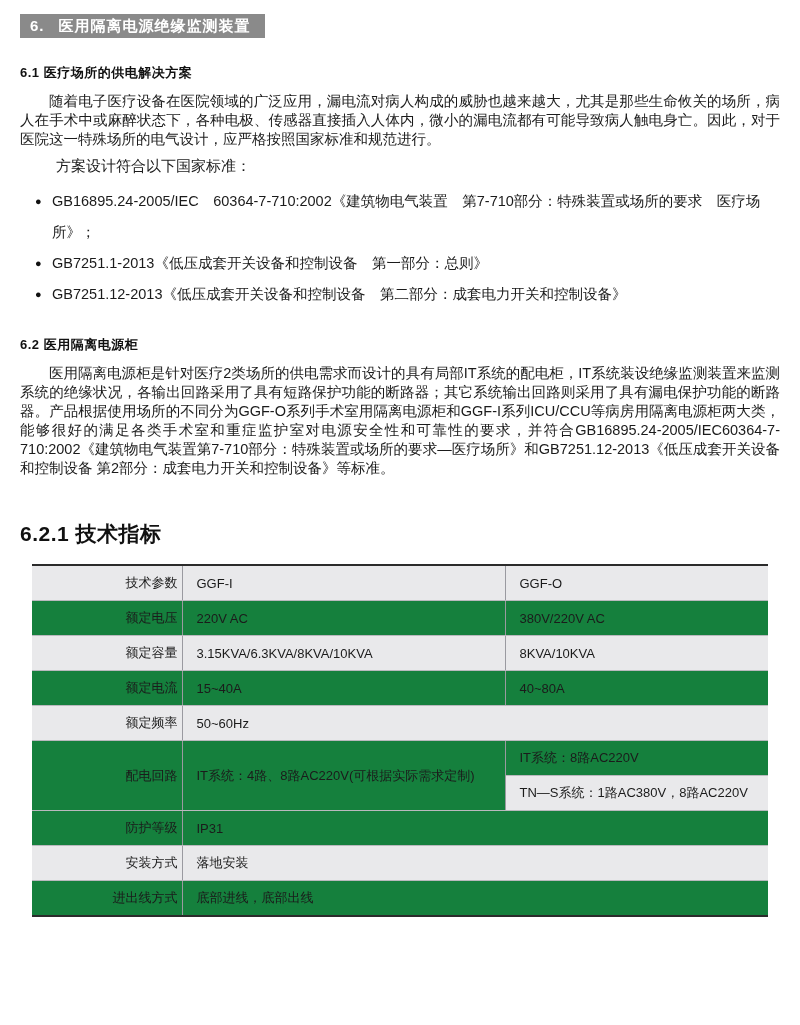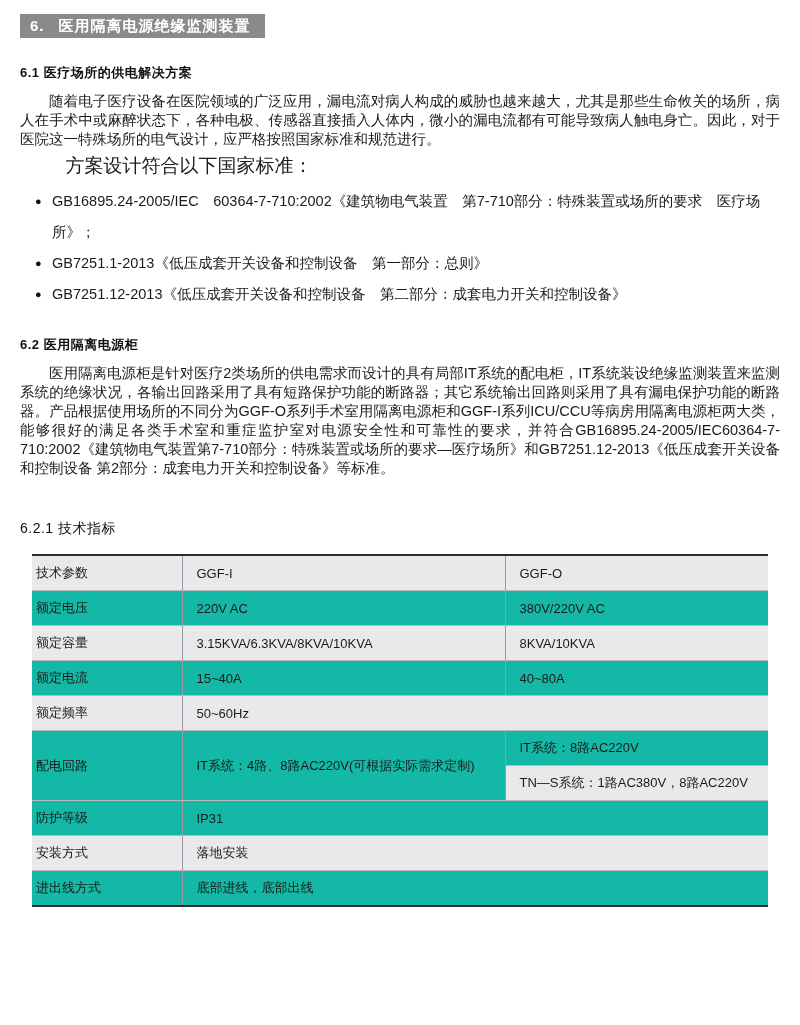--- a/index.html
+++ b/index.html
@@ -27,37 +27,37 @@
 
   
   .h-main {
     font-size: 13px;
     font-weight: bold;
     color: #111;
     margin: 26px 0 0 0;
     letter-spacing: 0.5px;
   }
   .h-sub {
-    font-size: 14px;
-    font-weight: normal;
+    font-size: 21px;
+    font-weight: bold;
     color: #111;
     margin: 42px 0 0 0;
     letter-spacing: 0.5px;
   }
 
   
   .body-p {
     font-size: 14.5px;
     line-height: 19px;
     text-align: justify;
     margin: 10px 0 0 0;
   }
   .indent { text-indent: 2em; }
   .intro-line {
-    font-size: 19px;
+    font-size: 15px;
     line-height: 33px;
     margin: 0;
     text-indent: 2.4em;
   }
 
   
   ul.std-list { list-style: none; margin: 4px 0 0 0; padding: 0 0 0 15px; }
   ul.std-list li {
     font-size: 14.5px;
     line-height: 31px;
@@ -80,27 +80,27 @@
     border-top: 2px solid #2b2b2b;
     border-bottom: 2px solid #2b2b2b;
   }
   table.spec col.c1 { width: 150px; }
   table.spec col.c2 { width: 323px; }
   table.spec col.c3 { width: 263px; }
   table.spec td {
     height: 34px;
     padding: 0 10px 0 14px;
     border-bottom: 1px solid #b9b9be;
-    background: #14b8a6;
+    background: #15803d;
     vertical-align: middle;
     white-space: nowrap;
     overflow: hidden;
   }
   table.spec tr:last-child td { border-bottom: none; }
-  table.spec td.lbl { text-align: left; padding: 0 4px; }
+  table.spec td.lbl { text-align: right; padding: 0 4px; }
   table.spec td.vdiv { border-right: 1px solid #9a9aa0; }
   table.spec td.g { background: #e9e9eb; }
 </style>
 </head>
 <body>
 
 <div class="page">
 
   <div class="banner">
     <span class="num">6.</span><span>医用隔离电源绝缘监测装置</span>

